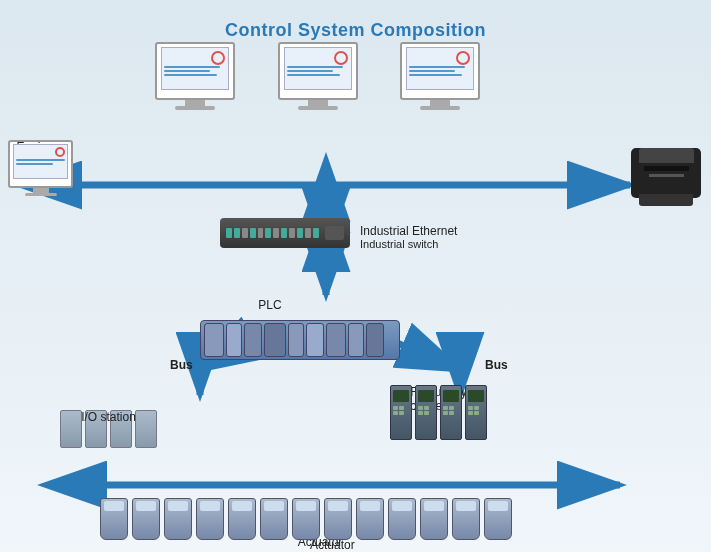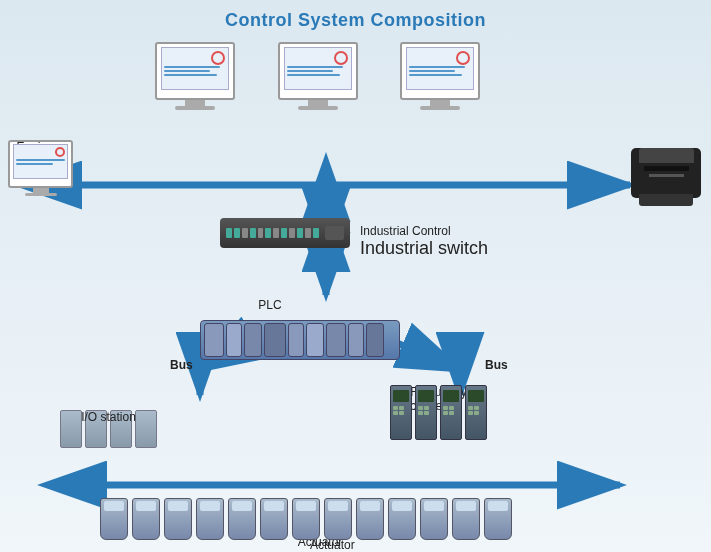--- a/index.html
+++ b/index.html
@@ -15,21 +15,21 @@
       width: 711px;
       height: 552px;
       background: linear-gradient(to bottom, #dce8f0 0%, #f0f6fa 100%);
       position: relative;
     }
     .title {
       text-align: center;
       font-size: 18px;
       font-weight: bold;
       color: #2a7ab8;
-      padding-top: 10px;
+      padding-top: 20px;
       letter-spacing: 0.5px;
     }
 
     
     .svg-overlay {
       position: absolute;
       top: 0; left: 0;
       width: 711px;
       height: 552px;
       pointer-events: none;
@@ -326,22 +326,22 @@
       <div class="switch-port active"></div>
       <div class="switch-port"></div>
       <div class="switch-port active"></div>
       <div class="switch-port"></div>
       <div class="switch-port active"></div>
       <div style="width:20px;height:14px;background:#555;border-radius:2px;margin-left:4px;"></div>
     </div>
   </div>
 
   <div style="position:absolute;left:360px;top:224px;">
-    <div style="font-size:12px;color:#222;">Industrial Control</div>
-    <div style="font-size:18px;color:#222;text-align:right;">Industrial switch</div>
+    <div style="font-size:12px;color:#222;">Industrial Ethernet</div>
+    <div style="font-size:11px;color:#222;">Industrial switch</div>
   </div>
 
   <div class="device" style="left:200px; top:298px;">
     <div class="node-label" style="margin-bottom:8px;text-align:left;left:-30px;position:relative;">PLC</div>
     <div class="plc-icon">
       <div class="plc-module" style="width:20px;background:#8899bb;"></div>
       <div class="plc-module" style="width:16px;background:#99aacc;"></div>
       <div class="plc-module" style="width:18px;background:#7788aa;"></div>
       <div class="plc-module" style="width:22px;background:#667799;"></div>
       <div class="plc-module" style="width:16px;background:#8899bb;"></div>

